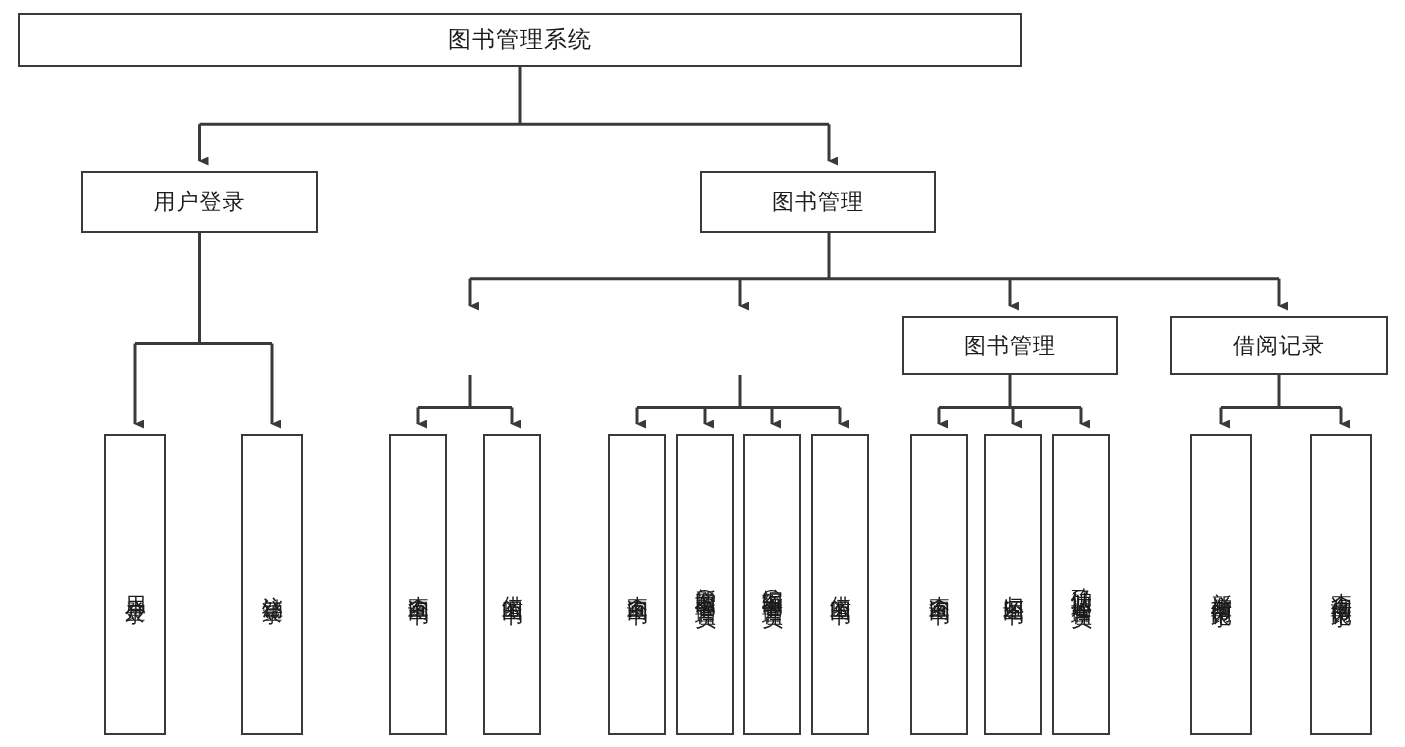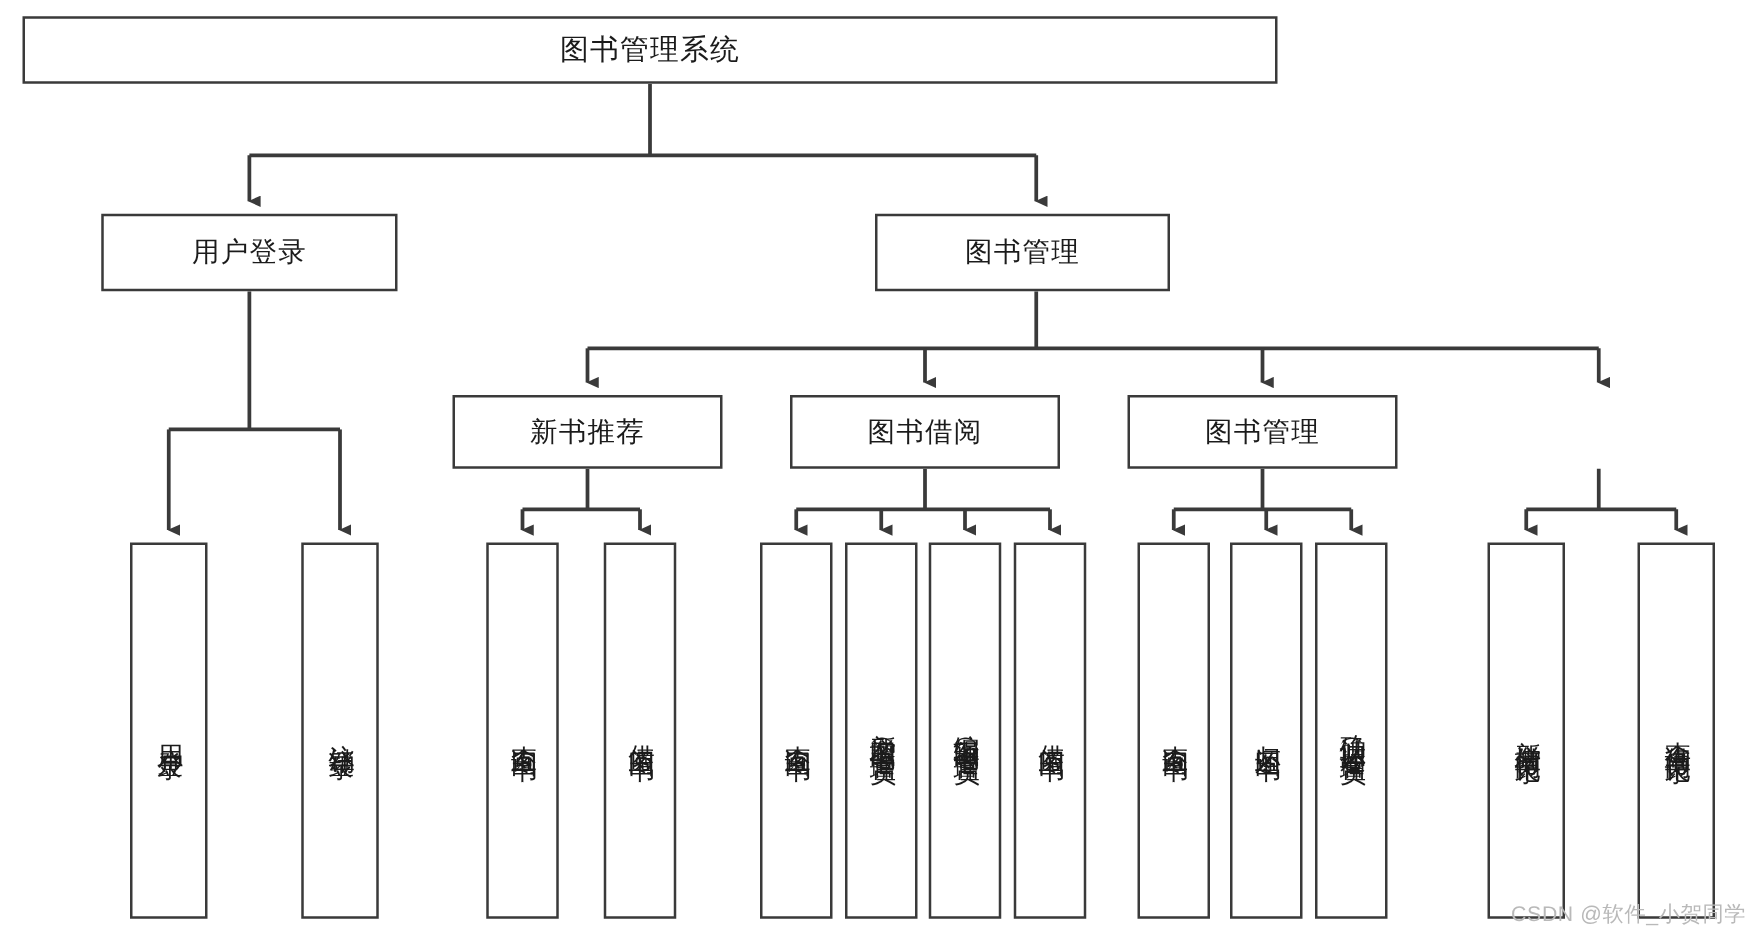--- a/index.html
+++ b/index.html
@@ -121,28 +121,25 @@
       <span>图书管理系统</span>
     </div>
 
   <div class="node horiz" style="left: 81px; top: 171px; width: 237px; height: 62px;">
       <span>用户登录</span>
     </div>
   <div class="node horiz" style="left: 700px; top: 171px; width: 236px; height: 62px;">
       <span>图书管理</span>
     </div>
 
-  <div class="node horiz" style="left: 362px; top: 316px; width: 216px; height: 59px;">
-      <span>新书推荐</span>
-    </div>
-  <div class="node horiz" style="left: 632px; top: 316px; width: 216px; height: 59px;">
-      <span>图书借阅</span>
-    </div>
   <div class="node horiz" style="left: 902px; top: 316px; width: 216px; height: 59px;">
       <span>图书管理</span>
+    </div>
+  <div class="node horiz" style="left: 1170px; top: 316px; width: 218px; height: 59px;">
+      <span>借阅记录</span>
     </div>
 
   <div class="node vert" style="left: 104px; top: 434px; width: 62px; height: 301px;">
       <span class="vtext">用户登录</span>
     </div>
   <div class="node vert" style="left: 241px; top: 434px; width: 62px; height: 301px;">
       <span class="vtext">注销登录</span>
     </div>
   <div class="node vert" style="left: 389px; top: 434px; width: 58px; height: 301px;">
       <span class="vtext">查询图书</span>
@@ -171,14 +168,13 @@
   <div class="node vert" style="left: 1052px; top: 434px; width: 58px; height: 301px;">
       <span class="vtext">确认归还（管理员）</span>
     </div>
   <div class="node vert" style="left: 1190px; top: 434px; width: 62px; height: 301px;">
       <span class="vtext">新增借阅记录</span>
     </div>
   <div class="node vert" style="left: 1310px; top: 434px; width: 62px; height: 301px;">
       <span class="vtext">查询借阅记录</span>
     </div>
 
-  <div class="watermark">CSDN @软件_小贺同学</div>
 </div>
 
 </body></html>

